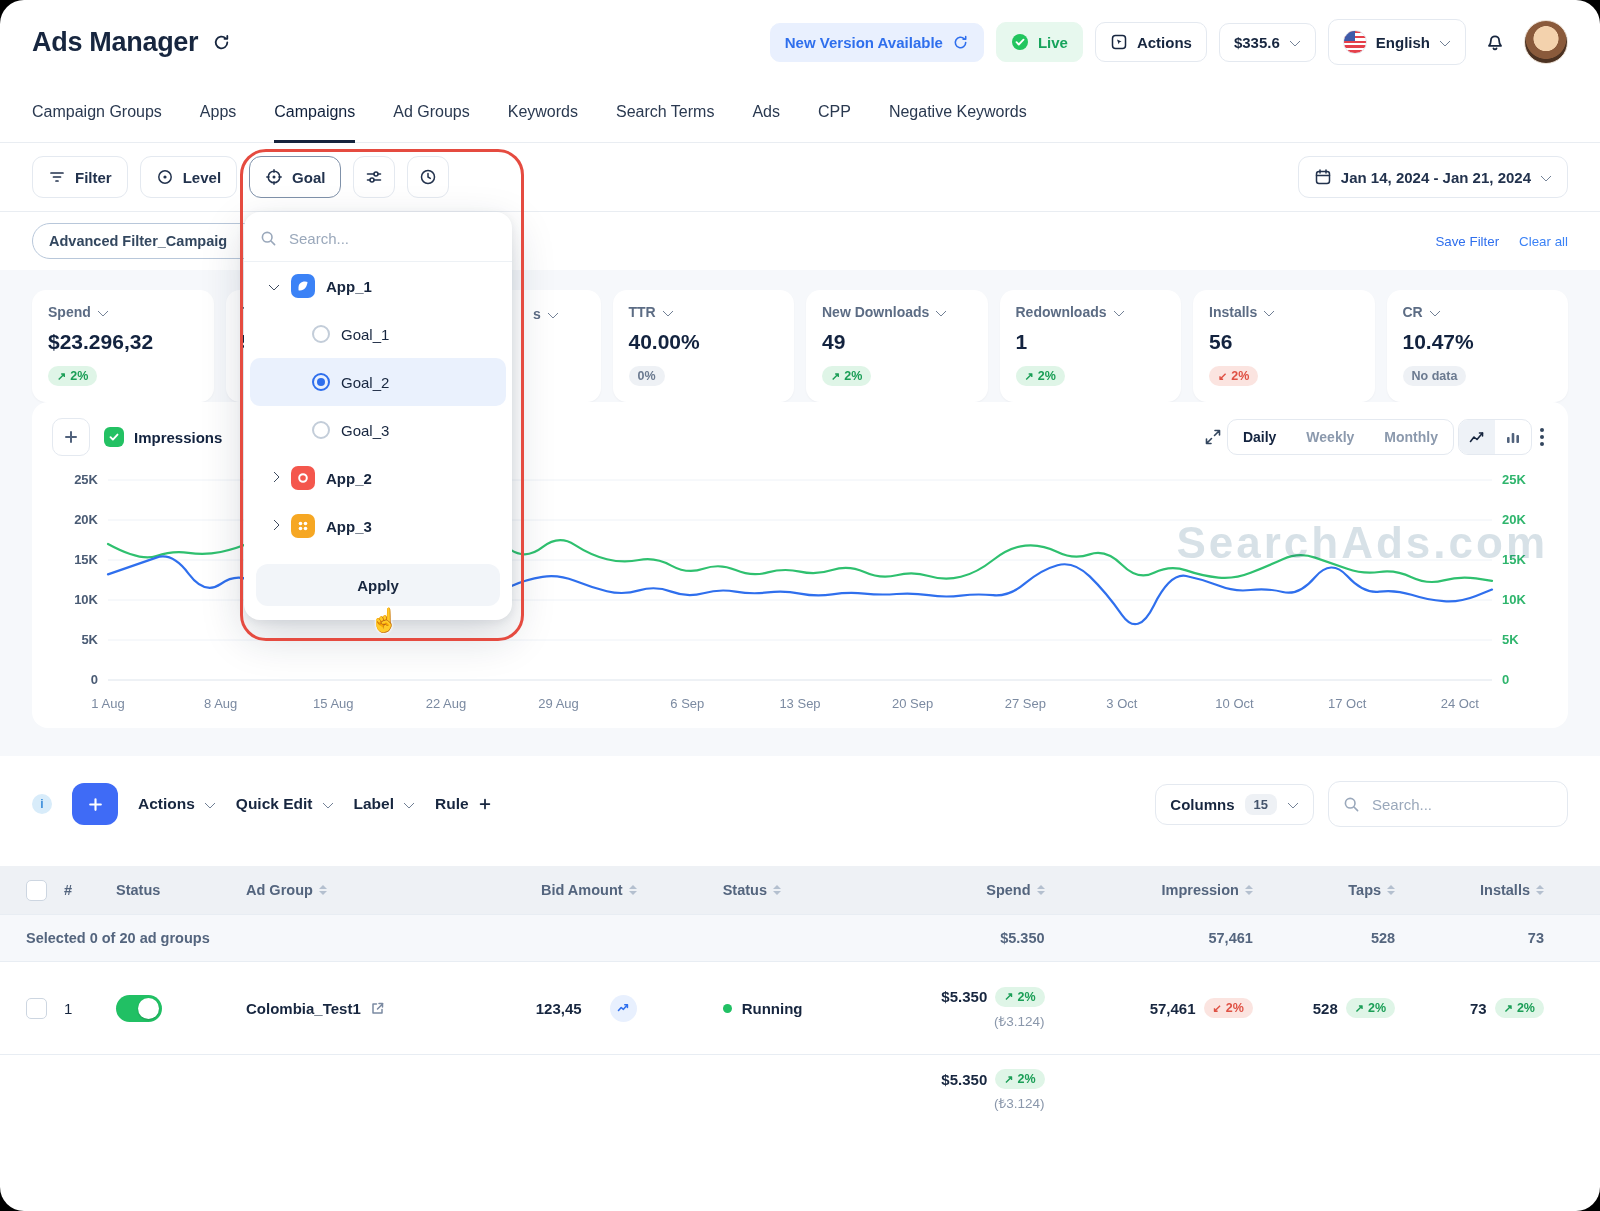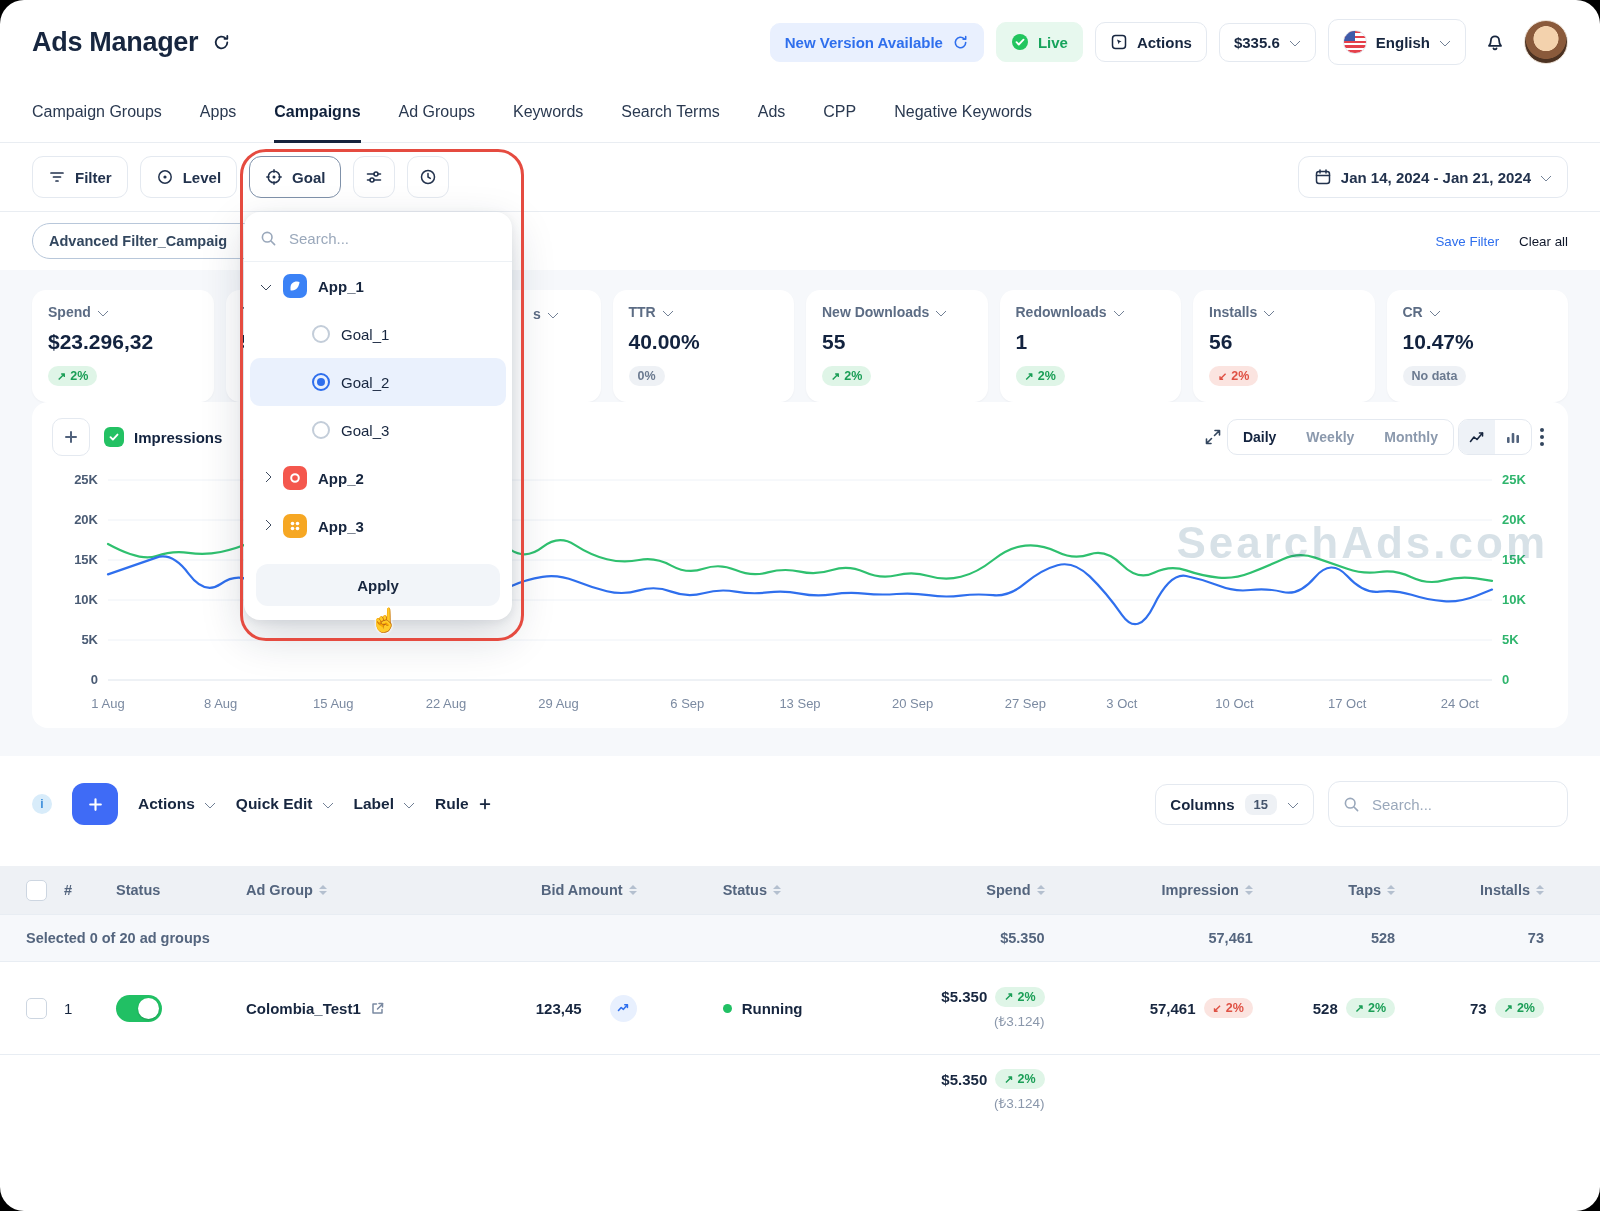--- a/index.html
+++ b/index.html
@@ -30,37 +30,37 @@
   .chev.r{transform:rotate(-45deg)}
   .chev.dark{border-color:#17263f}
   .sort{display:inline-flex;flex-direction:column;gap:2px;margin-left:6px}
   .sort::before,.sort::after{content:"";border-left:4px solid transparent;border-right:4px solid transparent}
   .sort::before{border-bottom:4.5px solid #b4c0cf}
   .sort::after{border-top:4.5px solid #b4c0cf}
 
   
   .tabs{display:flex;gap:38px;padding:0 32px;border-bottom:1px solid #e9edf2;height:58px;align-items:stretch}
   .tab{display:flex;align-items:center;font-size:16px;color:#2a3950;font-weight:500;border-bottom:3px solid transparent;margin-bottom:-1px}
-  .tab.active{font-weight:700;color:#10203a;border-bottom-color:#16243d}
+  .tab.active{font-weight:400;color:#10203a;border-bottom-color:#16243d}
 
   
   .filterbar{display:flex;align-items:center;gap:12px;height:68px;padding:0 32px;border-bottom:1px solid #e9edf2}
   .fbtn{display:inline-flex;align-items:center;gap:9px;border:1px solid #e4e9f0;border-radius:11px;background:#fff;
         padding:11px 15px;font-size:15px;font-weight:600;color:#22324d}
   .fbtn.goalbtn{border:1.6px solid #7f91a9;border-radius:12px;font-weight:700}
   .fbtn.iconly{padding:11px}
   .datebtn{margin-left:auto}
 
   
   .chiprow{display:flex;align-items:center;height:58px;padding:0 32px;background:#fff}
   .chip{border:1px solid #b8c7da;color:#33475f;border-radius:999px;padding:9px 16px;font-size:14.5px;font-weight:600;
         width:196px;white-space:nowrap;overflow:hidden}
   .chipactions{margin-left:auto;display:flex;gap:20px;font-size:15px;font-weight:600}
   .savef{color:#2f6fed}
-  .clearall{color:#0f172a}
+  .clearall{color:#3b82f6}
 
   
   .content{background:#f6f8fb;padding:20px 32px 28px}
   .sechead{display:flex;align-items:center;gap:10px;font-size:17px;font-weight:800;color:#13233f;margin:4px 0 18px}
   .sechead.second{margin-top:26px}
 
   .cards{display:grid;grid-template-columns:repeat(8,1fr);gap:12px}
   .card{background:#fff;border-radius:14px;padding:14px 16px;min-height:112px;box-sizing:border-box;position:relative;
         box-shadow:0 1px 2px rgba(16,24,40,.04)}
   .card .lbl{display:flex;align-items:center;gap:6px;color:#5c6c84;font-size:14px;font-weight:600;white-space:nowrap}
@@ -134,21 +134,21 @@
   .moneyline{display:flex;align-items:center;gap:8px;font-weight:700}
   .alt{font-size:13.5px;color:#8a97ab;font-weight:400}
   .numline{display:flex;align-items:center;gap:8px;font-weight:600;justify-content:flex-end}
 
   
   .popup{position:absolute;left:244px;top:212px;width:268px;background:#fff;border-radius:16px;z-index:40;
          box-shadow:0 16px 44px rgba(23,38,63,.18),0 2px 8px rgba(23,38,63,.08);padding:4px 0 14px}
   .psearch{display:flex;align-items:center;gap:10px;padding:13px 16px;border-bottom:1px solid #edf1f5;color:#9aa8bb}
   .psearch input{border:none;outline:none;font-size:15px;width:100%;font-family:inherit;color:#17263f}
   .psearch input::placeholder{color:#9aa8bb}
-  .prow{display:flex;align-items:center;gap:11px;height:48px;padding:0 16px;font-size:15px;font-weight:600;color:#17263f}
+  .prow{display:flex;align-items:center;gap:11px;height:48px;padding:0 24px;font-size:15px;font-weight:600;color:#17263f}
   .prow.goal{padding-left:62px;font-weight:500;border-radius:10px;margin:0 6px}
   .prow.goal.sel{background:#eaf1fd}
   .appic{width:24px;height:24px;border-radius:7px;display:flex;align-items:center;justify-content:center;flex:none}
   .app1{background:#3b82f6}.app2{background:#f4574d}.app3{background:#f6a723}
   .radio{width:18px;height:18px;border:2px solid #c3cdd9;border-radius:50%;box-sizing:border-box;flex:none}
   .radio.on{border-color:#2f6fed;display:flex;align-items:center;justify-content:center}
   .radio.on::after{content:"";width:8px;height:8px;border-radius:50%;background:#2f6fed}
   .papply{margin:14px 12px 0;height:42px;border-radius:12px;background:#f2f5f9;display:flex;align-items:center;justify-content:center;
           font-weight:700;font-size:15px;color:#17263f;width:calc(100% - 24px)}
   .pcursor{position:absolute;left:126px;bottom:-14px;font-size:23px;color:#3c4a5e;text-shadow:0 0 3px #fff,0 0 3px #fff}
@@ -341,21 +341,21 @@
         <div class="val">40.00%</div>
         <span class="bdg flat">
             <span>0%</span>
           </span>
       </div>
       <div class="card">
         <div class="lbl">
             <span>New Downloads</span>
             <i class="chev"></i>
           </div>
-        <div class="val">55</div>
+        <div class="val">49</div>
         <span class="bdg up">
             <span>2%</span>
           </span>
       </div>
       <div class="card">
         <div class="lbl">
             <span>Redownloads</span>
             <i class="chev"></i>
           </div>
         <div class="val">1</div>

